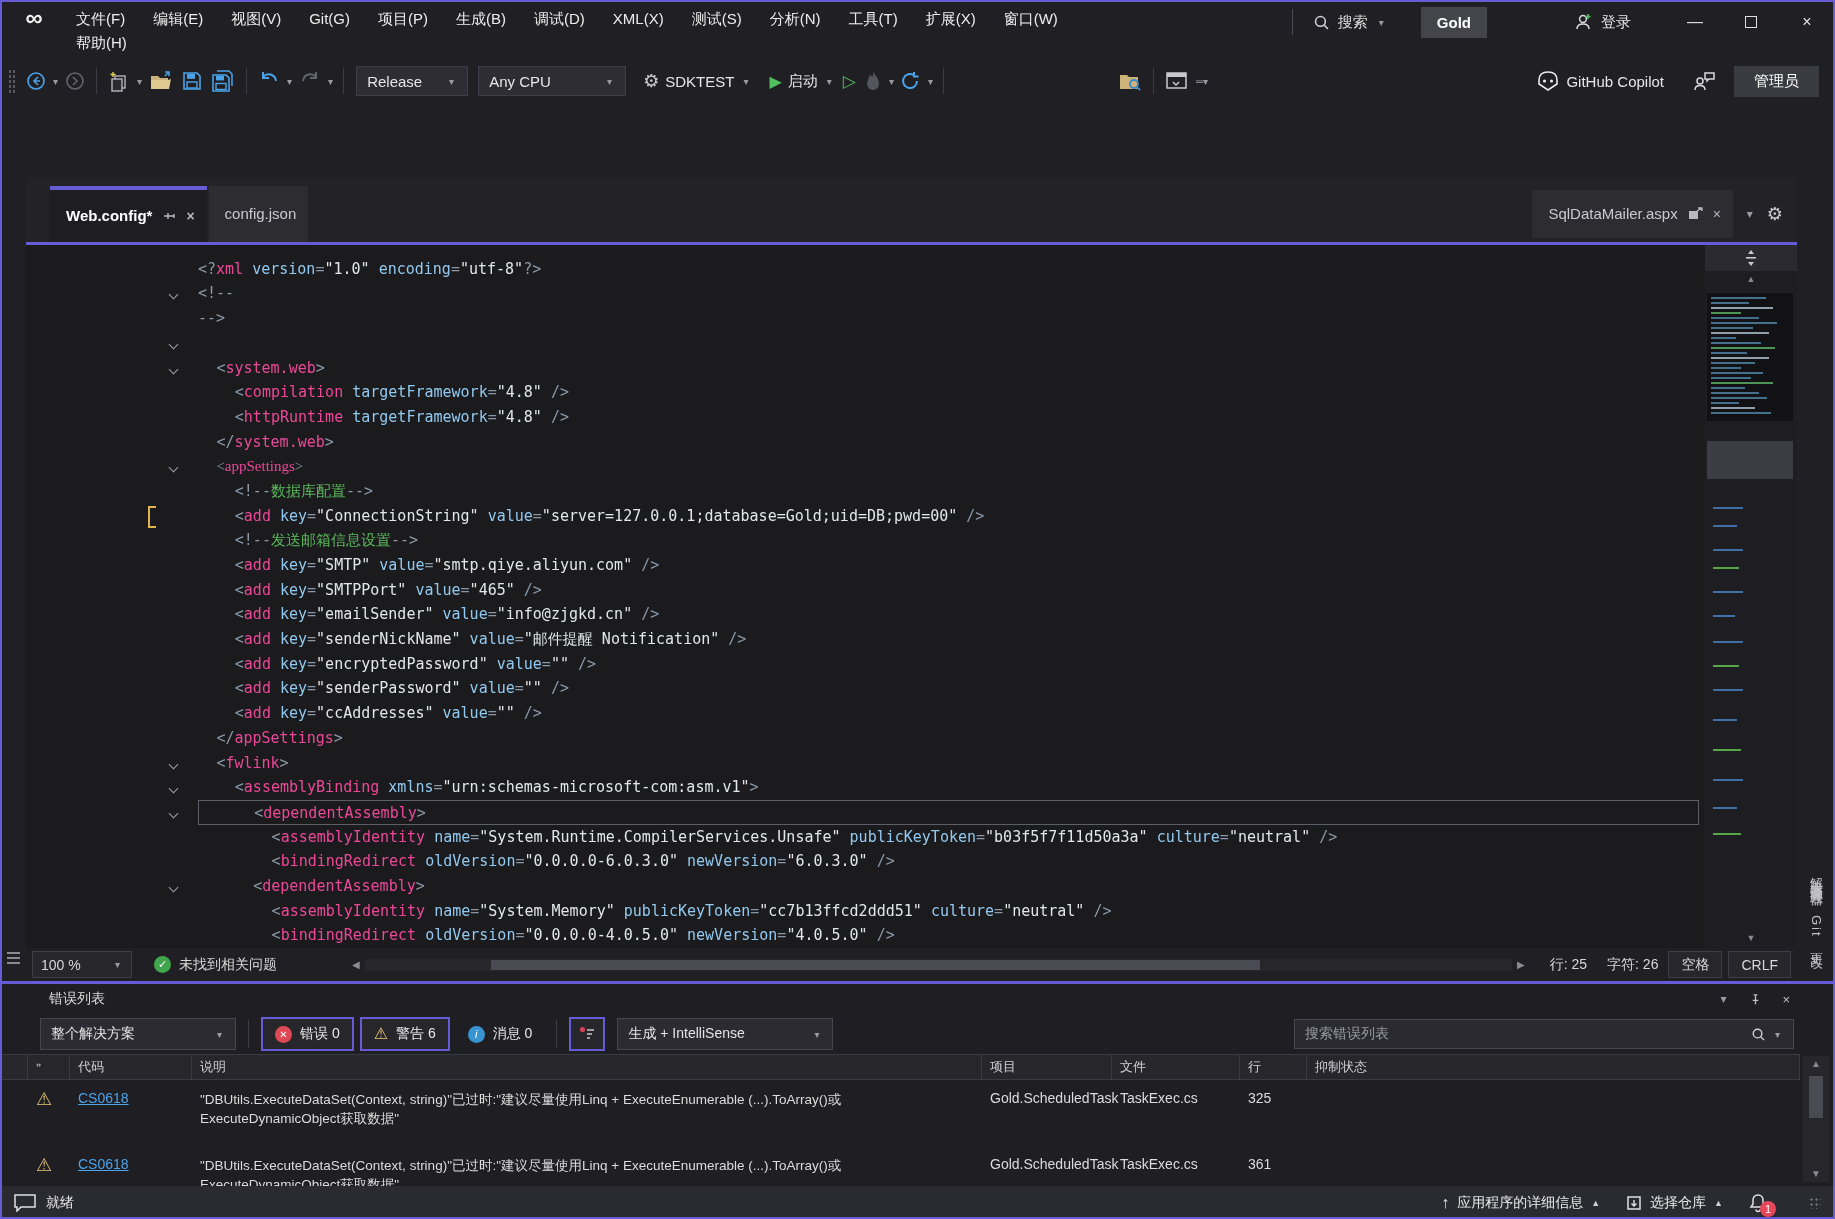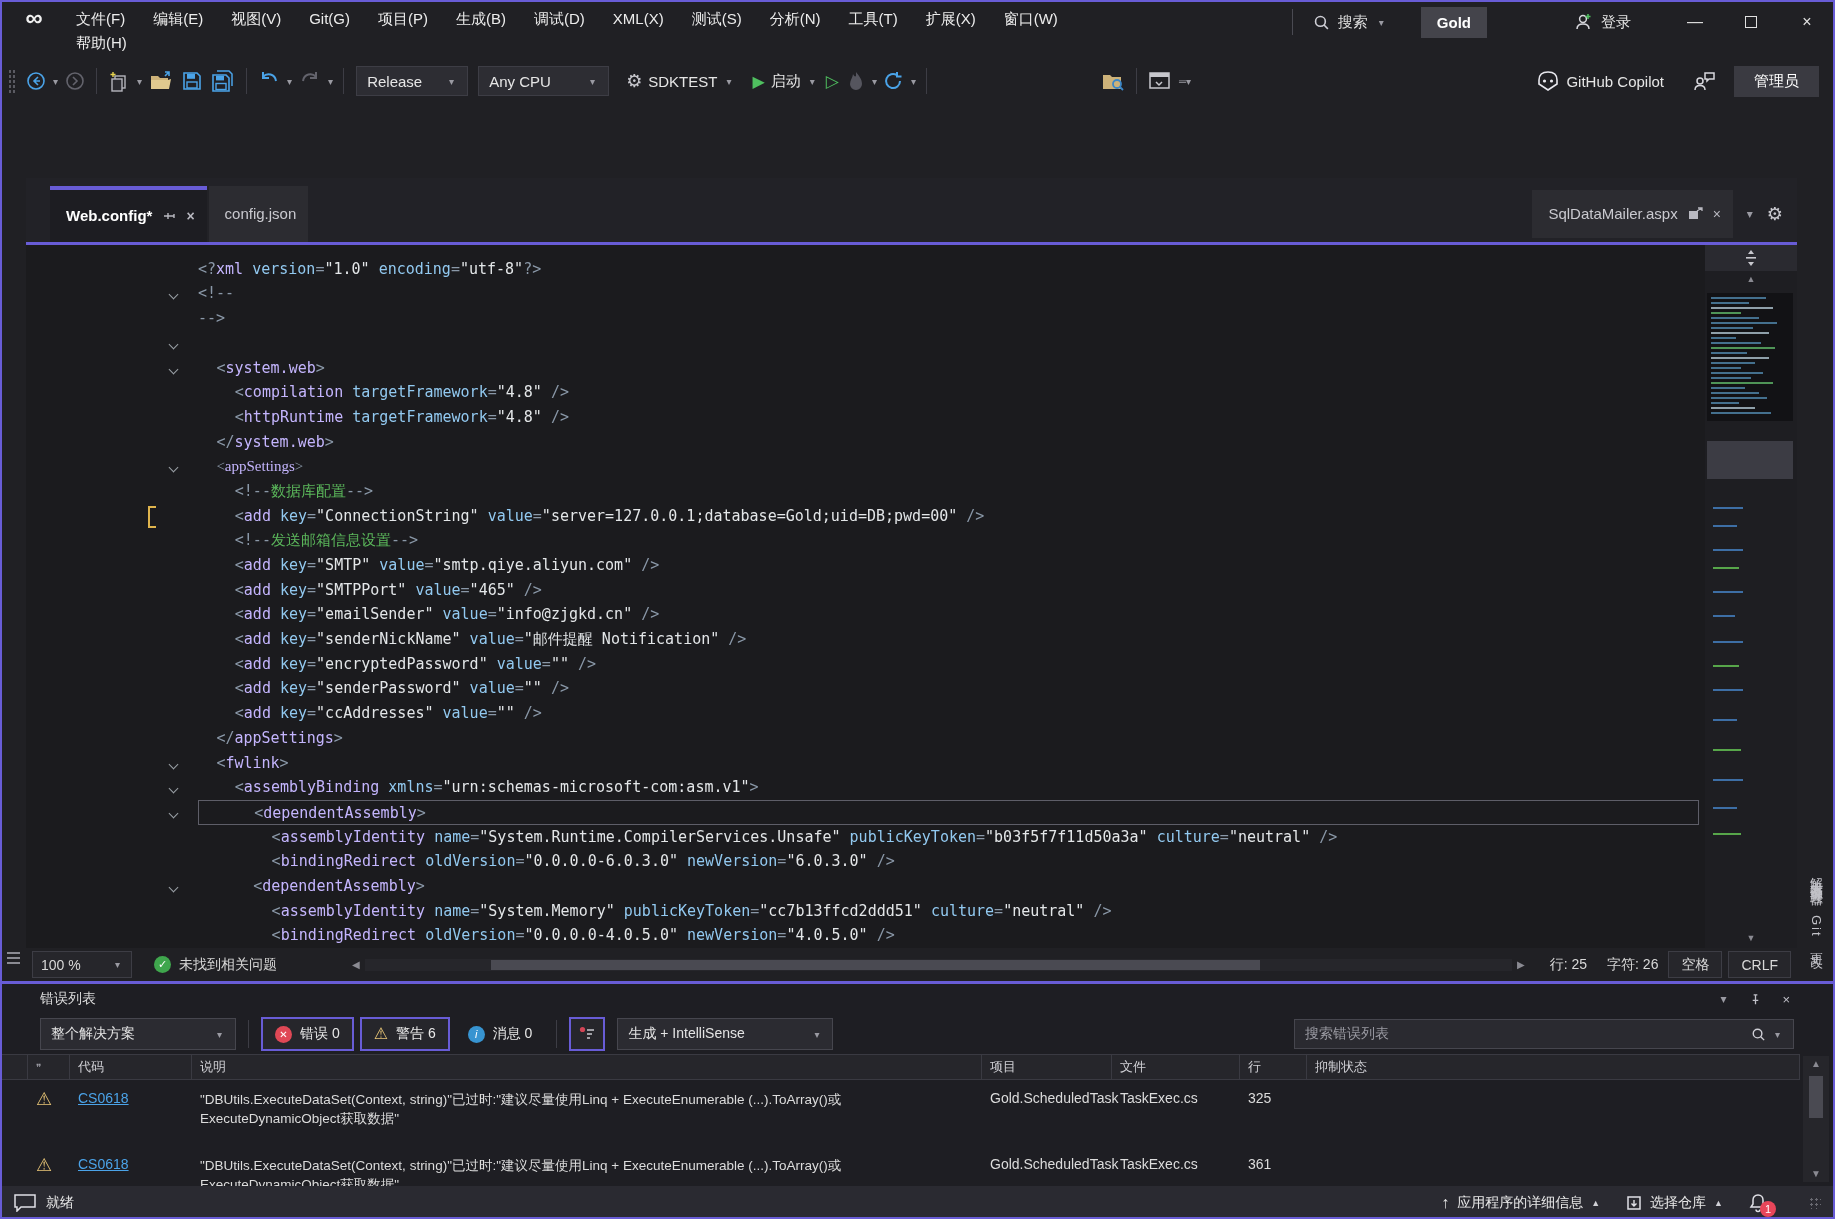--- a/index.html
+++ b/index.html
@@ -63,21 +63,21 @@
   
   .editor-zone { flex:1 1 auto; display:flex; min-height:0; background:#1b1b1e; }
   .code-area { flex:1 1 auto; overflow:hidden; padding-top:12px; position:relative; }
   .code-line { display:flex; height:24.7px; line-height:24.7px; font-family:"DejaVu Sans Mono", monospace; font-size:15px; white-space:pre; }
   .m-col { width:130px; flex:0 0 auto; display:flex; justify-content:flex-end; }
   .f-col { width:42px; flex:0 0 auto; padding-left:14px; }
   .t-col { flex:1 1 auto; margin-right:6px; }
   .code-line.current .t-col { border:1px solid #5e5e68; }
   .chev { display:inline-block; width:7px; height:7px; border-right:1.5px solid #9aa0a6; border-bottom:1.5px solid #9aa0a6; transform:rotate(45deg); margin-top:8px; }
   .change-marker { width:8px; height:22px; margin-top:2px; border:2px solid #dfb44d; border-right:none; }
-  .tk-p{color:#8a98a8} .tk-t{color:#c4b5fd} .tk-a{color:#92c9f0} .tk-v{color:#e3e6e8}
+  .tk-p{color:#8a98a8} .tk-t{color:#ec4899} .tk-a{color:#92c9f0} .tk-v{color:#e3e6e8}
   .tk-c{color:#5bb75b} .tk-k{color:#5bb75b; text-decoration:underline} .tk-w{color:#d4d4d4}
 
   
   .rail { width:92px; flex:0 0 auto; background:#1e1e22; position:relative; }
   .rail-handle { height:26px; background:#2a2a30; display:flex; align-items:center; justify-content:center; color:#c8c8ce; font-size:15px; }
   .rail-up, .rail-down { height:16px; display:flex; align-items:center; justify-content:center; color:#8a8a92; font-size:9px; }
   .rail-down { position:absolute; bottom:2px; left:0; right:0; }
   .map { position:absolute; top:48px; left:2px; right:4px; height:128px; background:#121215; padding:4px 0 0 4px; }
   .map-stripe { height:2px; margin-bottom:3px; }
   .map-viewport { position:absolute; top:196px; left:2px; right:4px; height:38px; background:#3c3c44; }
@@ -94,21 +94,21 @@
   .hs-track { flex:1; height:12px; background:#26262b; position:relative; }
   .hs-thumb { position:absolute; left:11%; width:67%; top:1px; bottom:1px; background:#4a4a52; }
   .ed-pos { margin:0 10px; white-space:nowrap; }
   .ed-box { height:27px; border:1px solid #3d3d45; background:#26262b; display:flex; align-items:center; padding:0 12px; margin-right:6px; }
 
   
   .splitter { height:3px; background:#685cd6; flex:0 0 auto; }
 
   
   .error-panel { height:202px; background:#1e1e23; flex:0 0 auto; position:relative; padding-right:35px; overflow:hidden; }
-  .ep-header { height:30px; display:flex; align-items:center; padding:0 10px 0 40px; font-size:14px; color:#dcdcdc; }
+  .ep-header { height:30px; display:flex; align-items:center; padding:0 10px 0 40px; font-size:14px; color:#dcdcdc;margin-left:9px; }
   .ep-hicons { margin-left:auto; display:flex; gap:20px; color:#c0c0c8; font-size:13px; align-items:center; }
   .ep-toolbar { height:40px; display:flex; align-items:center; padding-left:40px; gap:6px; }
   .ep-combo { background:#2b2b31; border:1px solid #46464e; height:32px; display:flex; align-items:center; font-size:14px; color:#e4e4e4; padding:0 10px; }
   .toggle-btn { display:flex; align-items:center; gap:8px; height:34px; padding:0 12px; font-size:14px; border:2px solid #685cd6; background:#26262b; }
   .flat-btn { display:flex; align-items:center; gap:8px; height:34px; padding:0 12px; font-size:14px; }
   .err-ico { width:17px; height:17px; border-radius:50%; background:#e04856; color:#fff; font-size:10px; display:flex; align-items:center; justify-content:center; }
   .warn-ico { color:#e8c576; font-size:16px; line-height:1; }
   .info-ico { width:17px; height:17px; border-radius:50%; background:#3794d1; color:#fff; font-size:11px; font-style:italic; display:flex; align-items:center; justify-content:center; }
   .filter-btn { width:36px; height:34px; border:2px solid #685cd6; background:#26262b; display:flex; align-items:center; justify-content:center; }
   .epsep { width:1px; height:28px; background:#3d3d45; margin:0 6px; }
@@ -255,21 +255,21 @@
           <path d="M17 6 C13 1 5 3 4 10" fill="none" stroke="#63636c" stroke-width="2"></path>
           <path d="M17 1 v6 h-6" fill="none" stroke="#63636c" stroke-width="2"></path>
         </svg>
     </div>
     <span class="drop">▾</span>
     <span class="tsep"></span>
     <div class="combo" style="width:112px">
       <span>Release</span>
         <span class="drop">▾</span>
     </div>
-    <div class="combo" style="width:131px">
+    <div class="combo" style="width:148px">
       <span>Any CPU</span>
         <span class="drop">▾</span>
     </div>
     <div class="tbtn" style="margin-left:8px">
       <span class="gear-glyph">⚙</span>
       <span class="tb-label">SDKTEST</span>
       <span class="drop">▾</span>
     </div>
     <div class="tbtn" style="margin-left:10px">
       <span style="color:#4fbf5f;font-size:16px">▶</span>

